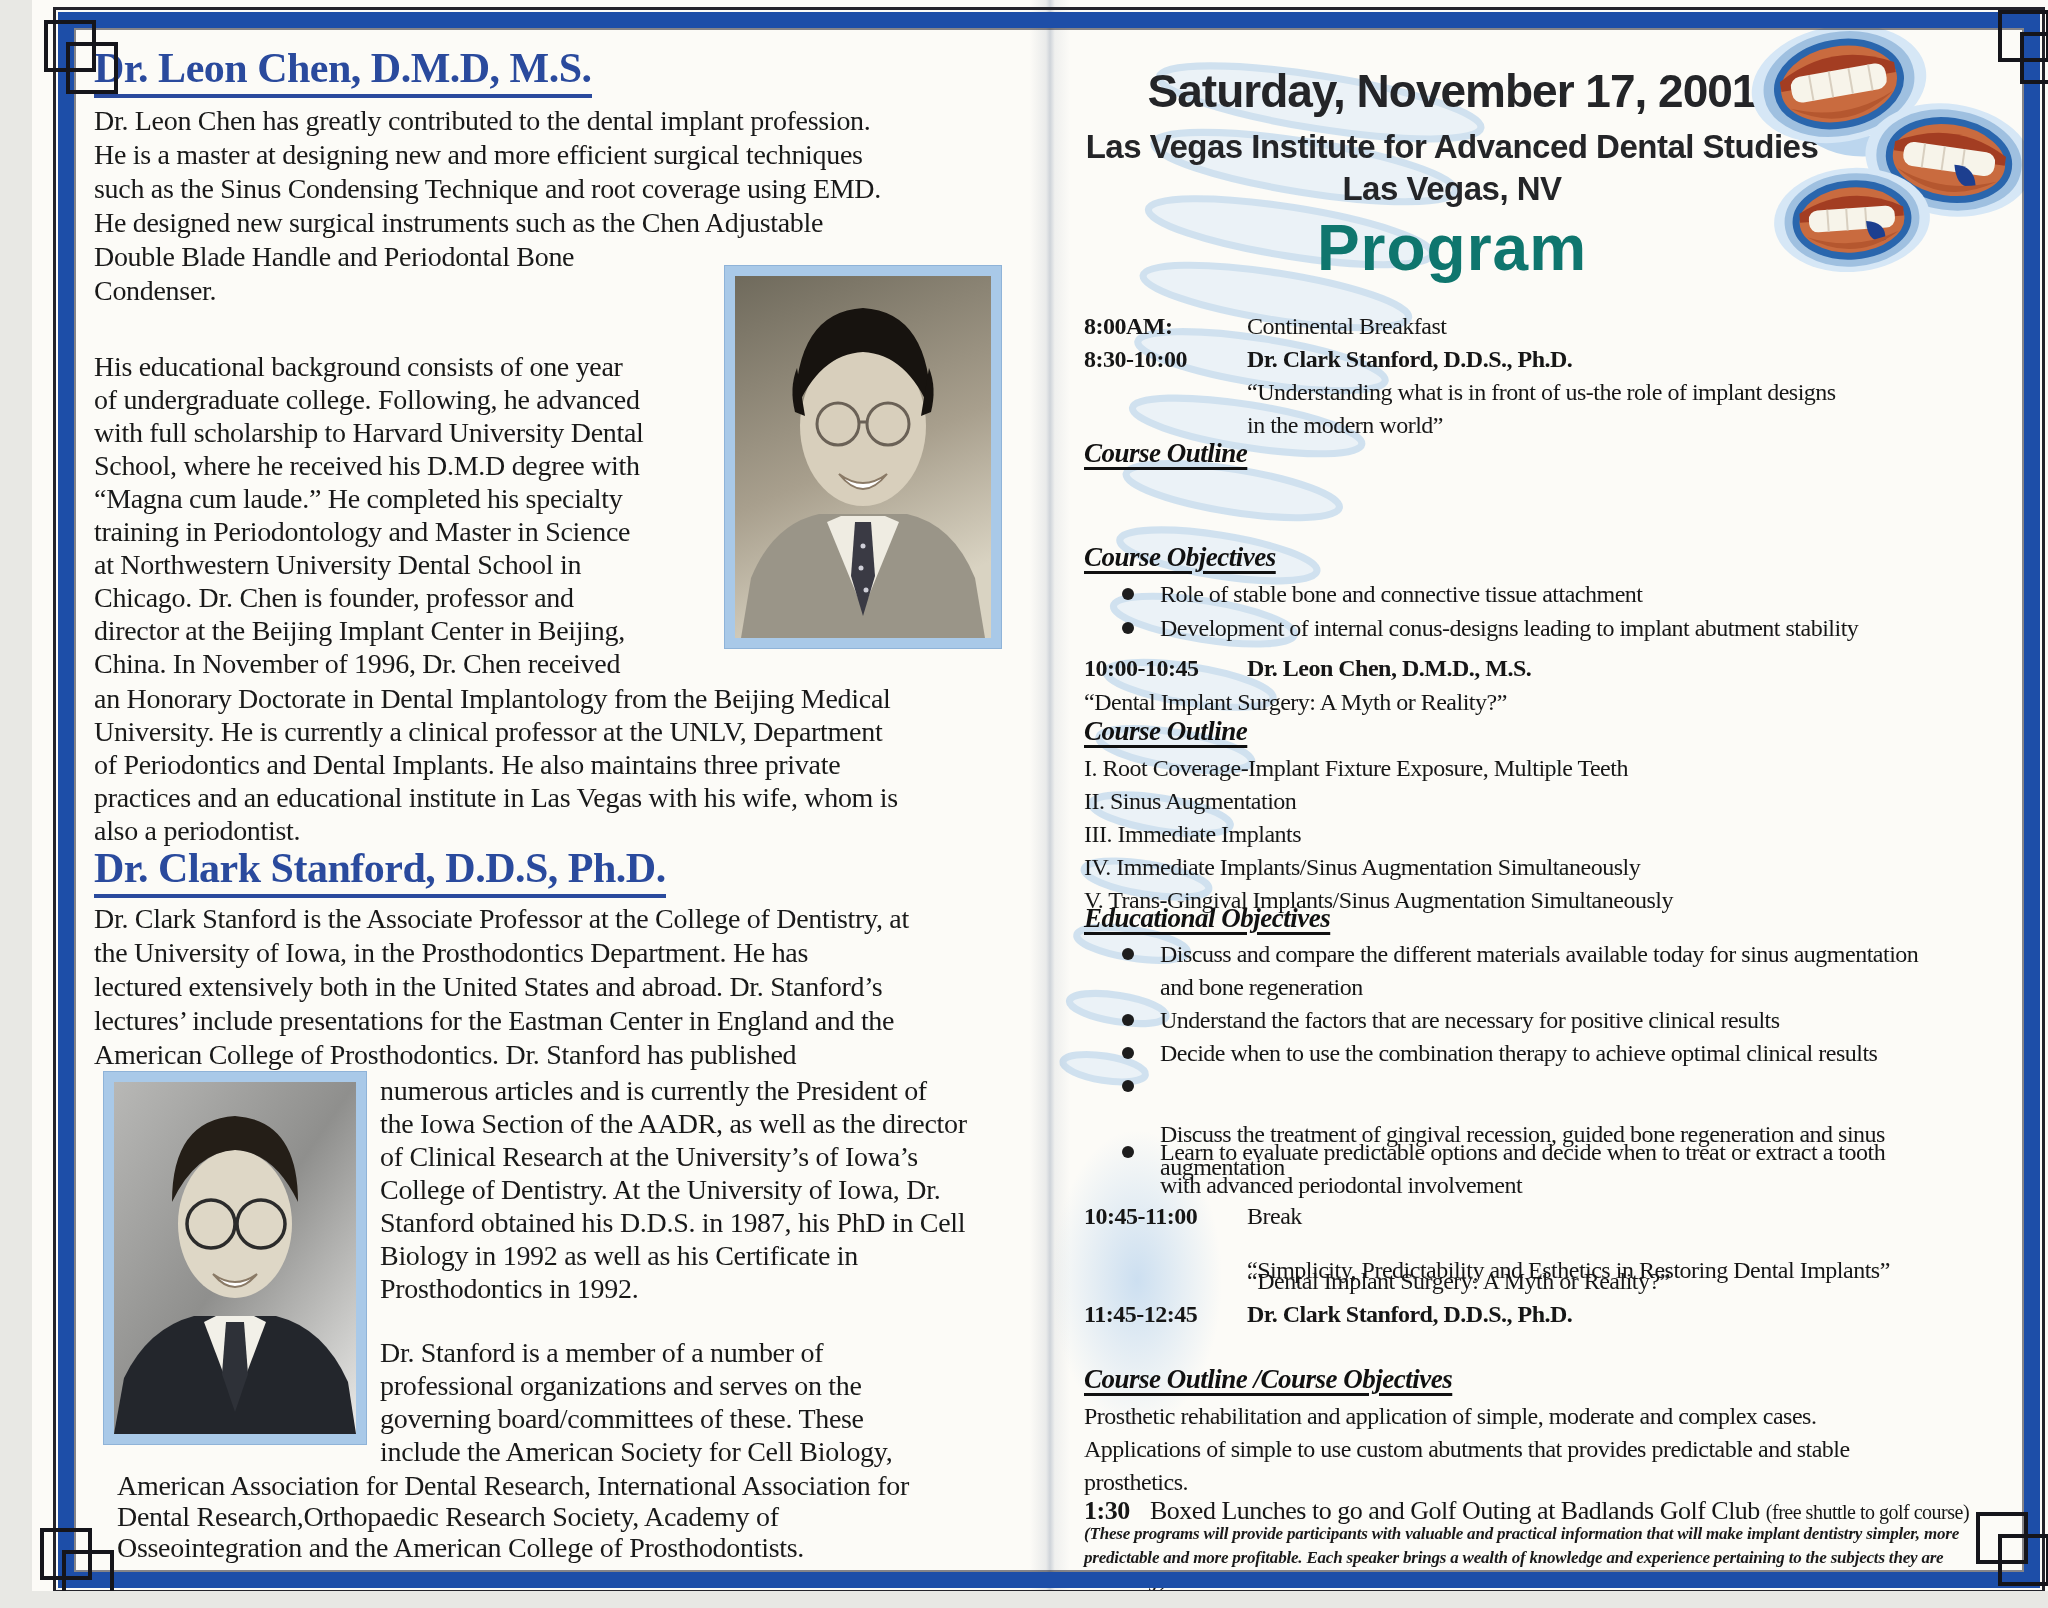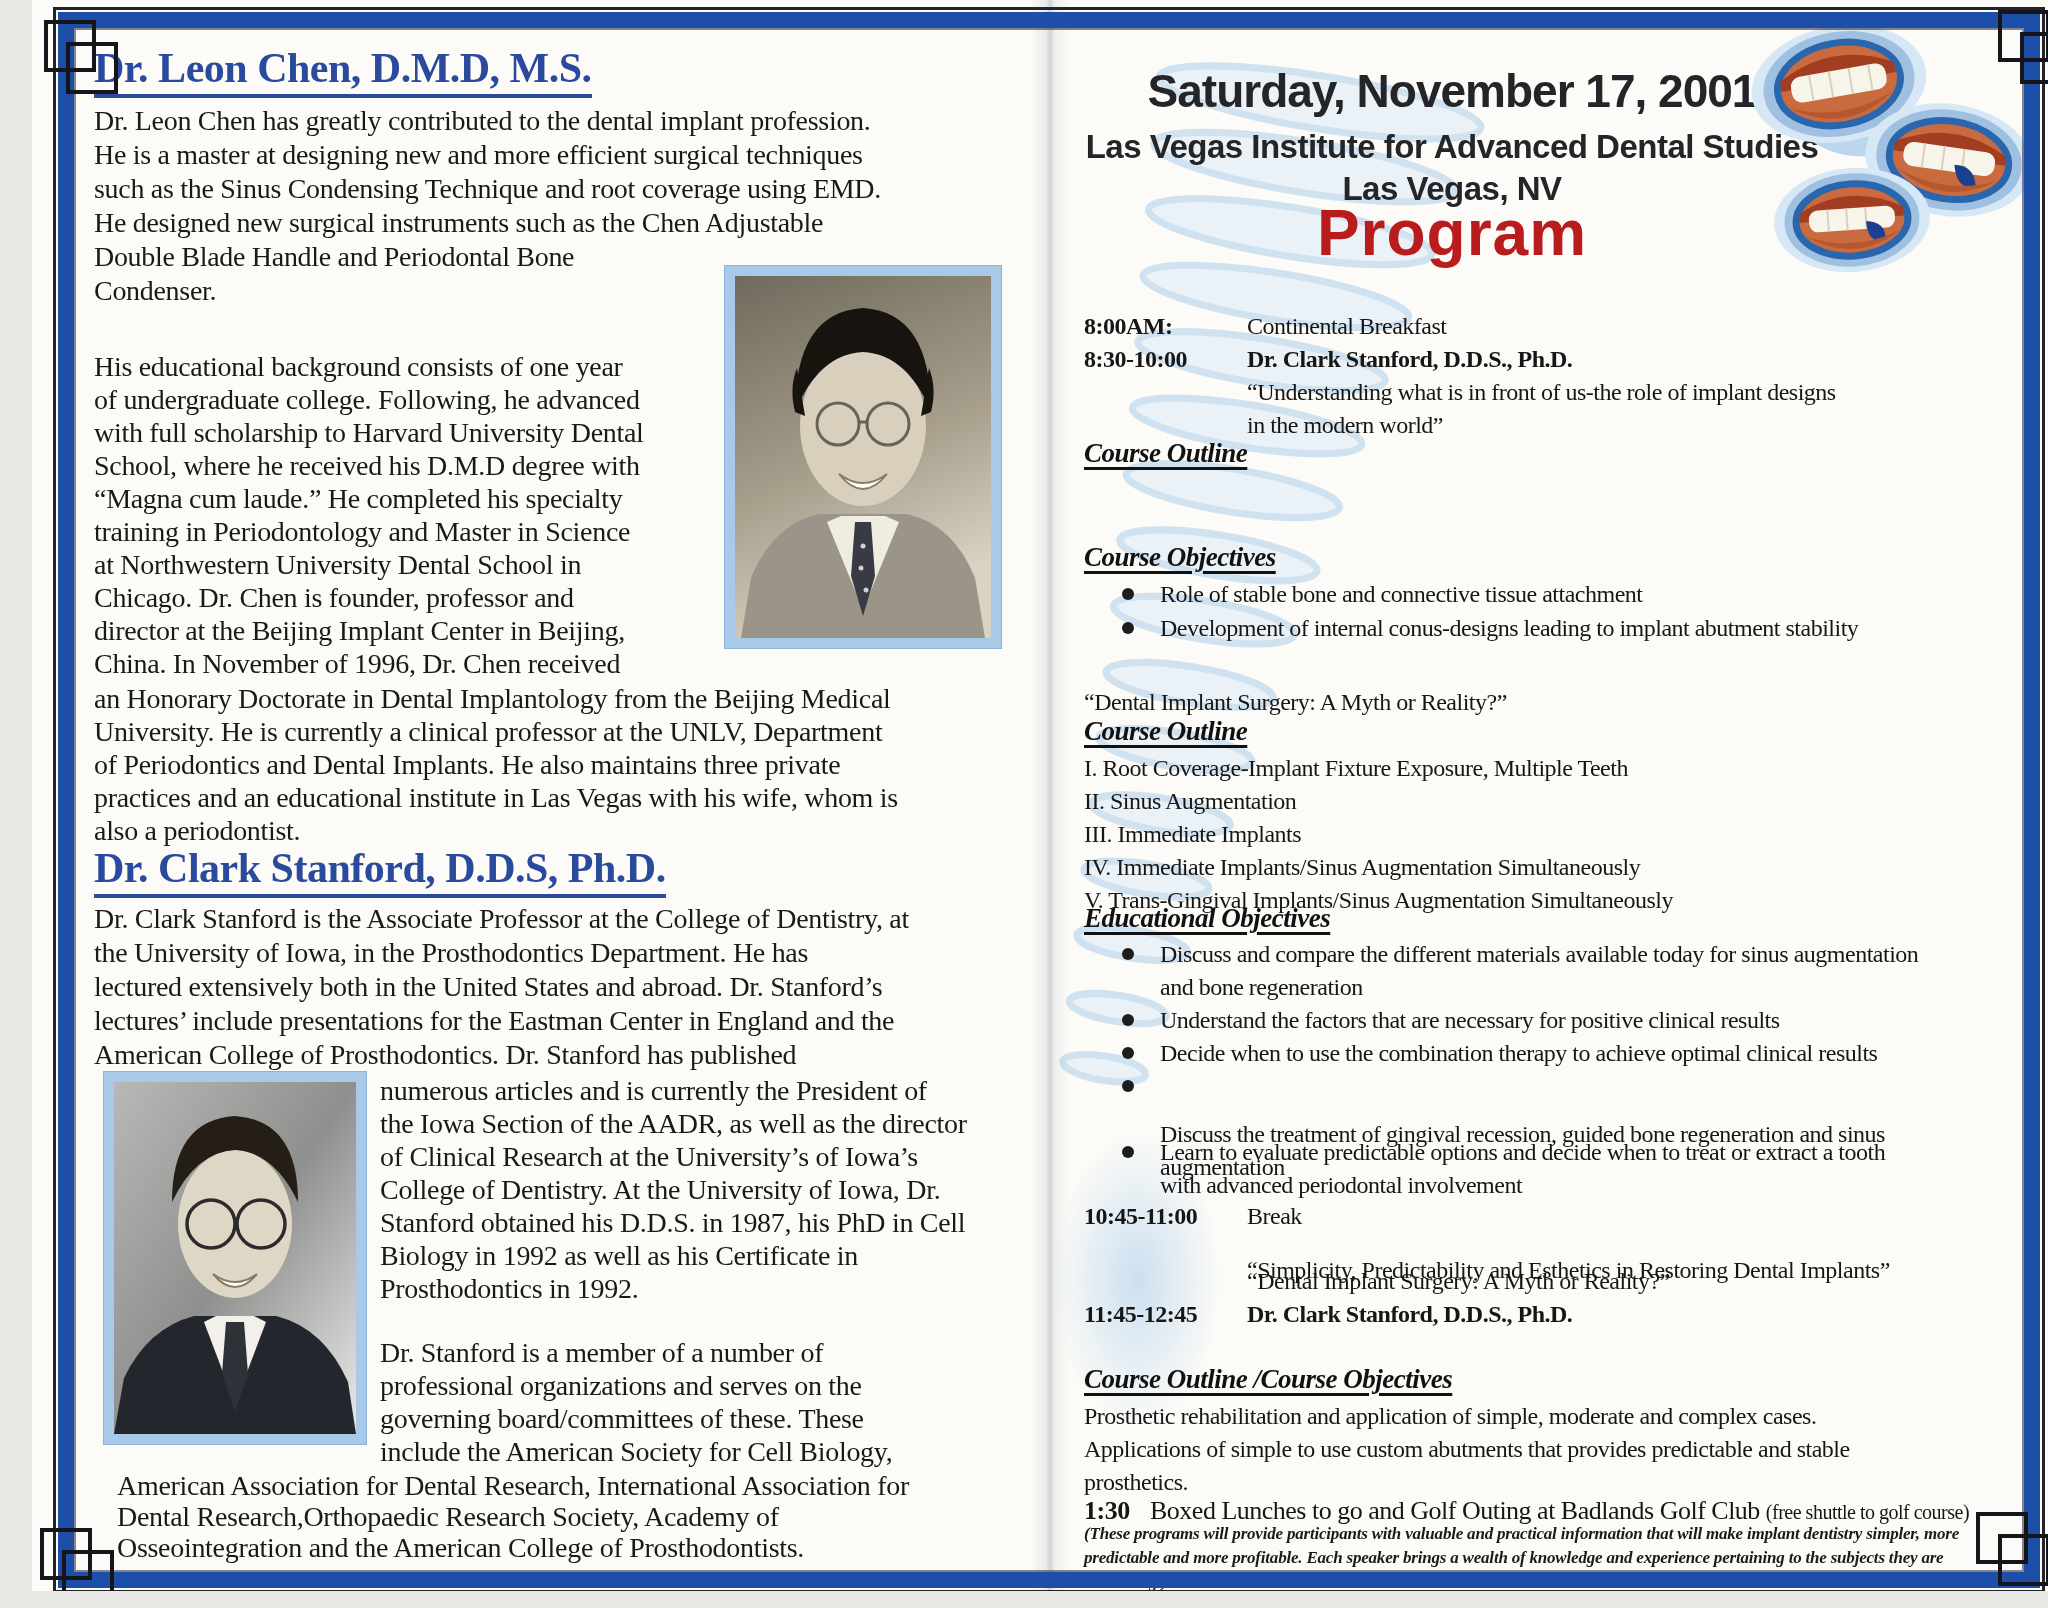--- a/index.html
+++ b/index.html
@@ -165,21 +165,21 @@
 professional organizations and serves on the
 governing board/committees of these.  These
 include the American Society for Cell Biology,</div>
   <div class="t z lc lh31" style="left:85px;top:1470px">American Association for Dental Research, International Association for
 Dental Research,Orthopaedic Research Society, Academy of
 Osseointegration and the American College of Prosthodontists.</div>
 
   <div class="t z hdr" style="left:1040px;top:64px;width:760px;font-size:46px;letter-spacing:-1px">Saturday, November 17, 2001</div>
   <div class="t z hdr" style="left:1040px;top:170px;width:760px;font-size:33px;letter-spacing:-0.5px">Las Vegas, NV</div>
   <div class="t z hdr" style="left:1040px;top:128px;width:760px;font-size:33px;letter-spacing:-0.5px">Las Vegas Institute for Advanced Dental Studies</div>
-  <div class="t z hdr" style="left:1040px;top:196px;width:760px;font-size:64px;color:#b91c1c;letter-spacing:1px">Program</div>
+  <div class="t z hdr" style="left:1040px;top:211px;width:760px;font-size:64px;color:#0f766e;letter-spacing:1px">Program</div>
 
   <svg id="teeth" viewBox="0 0 336 250">
     <path d="M60,100 Q95,135 150,120 M150,160 Q120,185 95,175" stroke="#bcd6ee" stroke-width="20" fill="none" stroke-linecap="round"></path>
     <g transform="translate(95,62) rotate(-10)">
       <ellipse rx="88" ry="58" fill="#d6e7f6"></ellipse>
         <ellipse rx="70" ry="46" fill="none" stroke="#9fc0e0" stroke-width="12"></ellipse>
       <ellipse rx="62" ry="41" fill="#c96b3f" stroke="#2a66ad" stroke-width="7"></ellipse>
       <path d="M-58,-12 Q0,-44 58,-12 L58,-2 L-58,-2 Z" fill="#a33d22"></path>
       <rect x="-48" y="-14" width="96" height="26" rx="10" fill="#f7f4ea"></rect>
       <g stroke="#d8cfc0" stroke-width="2">
@@ -227,20 +227,21 @@
 in the modern world”</div>
 
   <div class="t z sechead" style="left:1052px;top:438px">Course Outline</div>
   <div class="t z sechead" style="left:1052px;top:542px">Course Objectives</div>
 
   <div class="dot z" style="left:1090px;top:588px"></div>
   <div class="t z rc" style="left:1128px;top:578px">Role of stable bone and connective tissue attachment</div>
   <div class="dot z" style="left:1090px;top:622px"></div>
   <div class="t z rc" style="left:1128px;top:612px">Development of internal conus-designs leading to implant abutment stability</div>
 
+  <div class="t z rc" style="left:1052px;top:652px"><span class="time">10:00-10:45</span><span class="bold">Dr. Leon Chen, D.M.D., M.S.</span></div>
   <div class="t z rc" style="left:1052px;top:686px">“Dental Implant Surgery: A Myth or Reality?”</div>
   <div class="t z sechead" style="left:1052px;top:716px">Course Outline</div>
   <div class="t z rc lh31" style="left:1052px;top:752px">I. Root Coverage-Implant Fixture Exposure, Multiple Teeth
 II. Sinus Augmentation
 III. Immediate Implants
 IV. Immediate Implants/Sinus Augmentation Simultaneously
 V. Trans-Gingival Implants/Sinus Augmentation Simultaneously</div>
   <div class="t z sechead" style="left:1052px;top:903px">Educational  Objectives</div>
 
   <div class="dot z" style="left:1090px;top:948px"></div>

